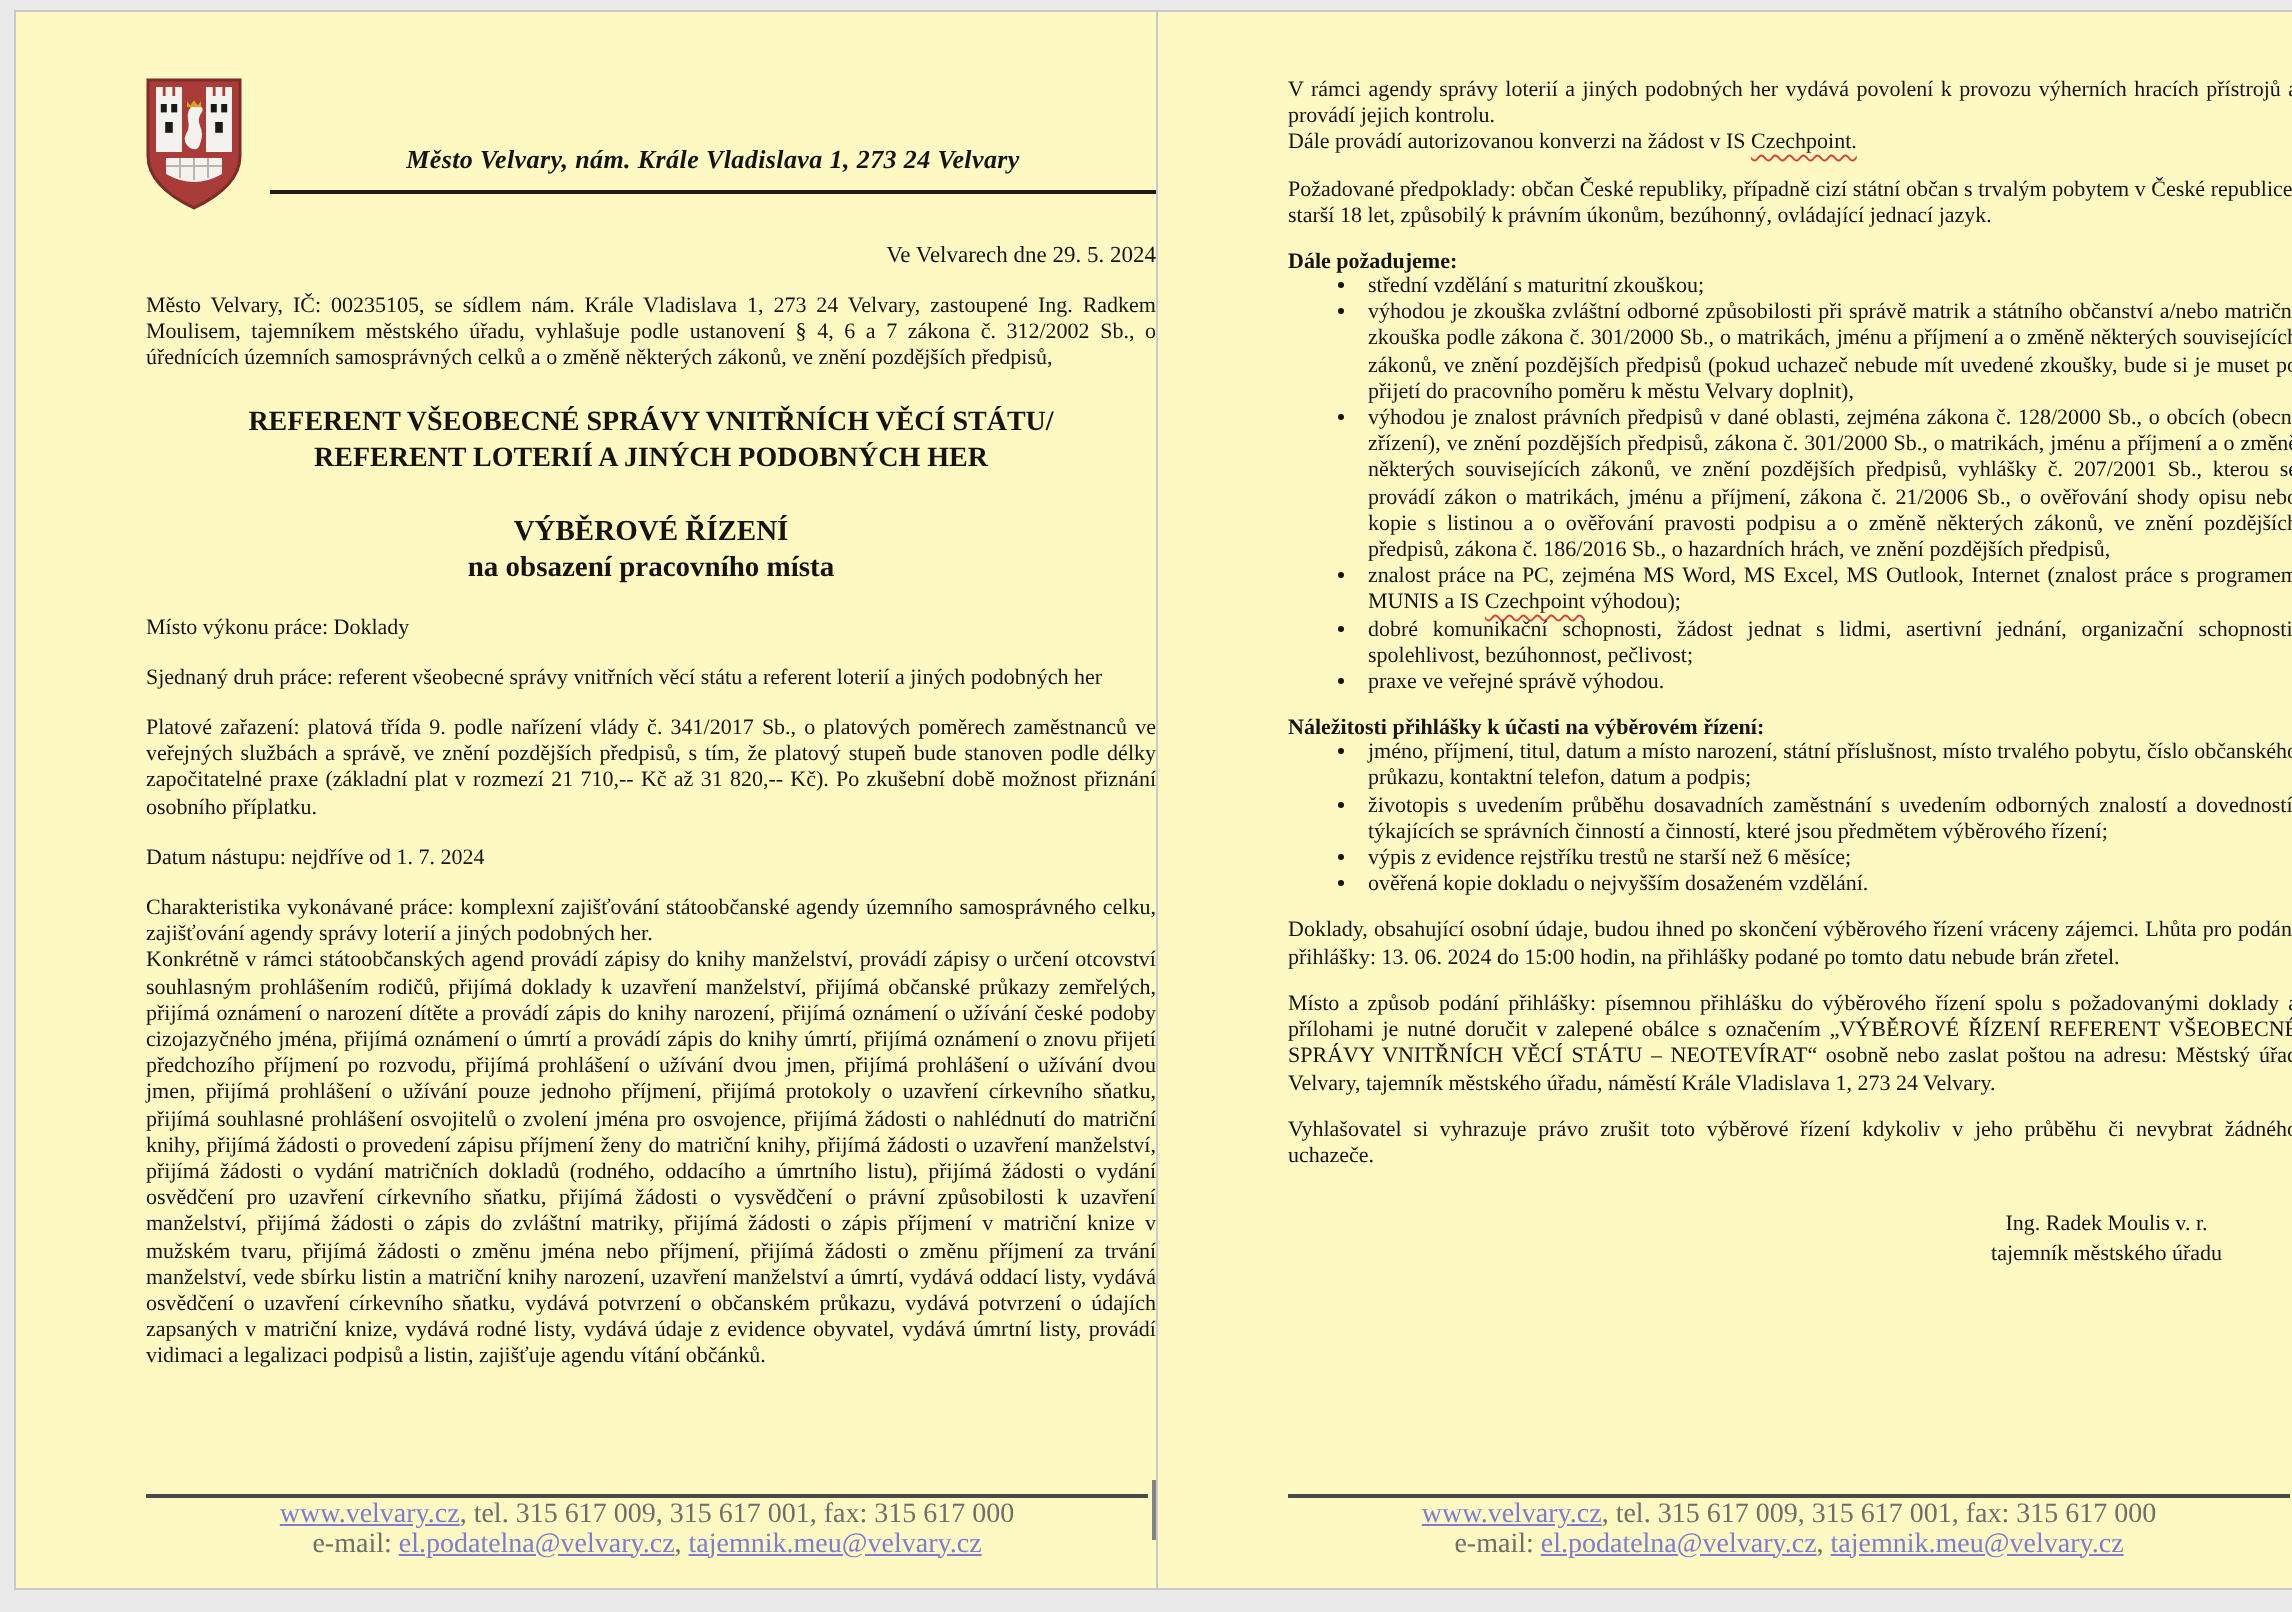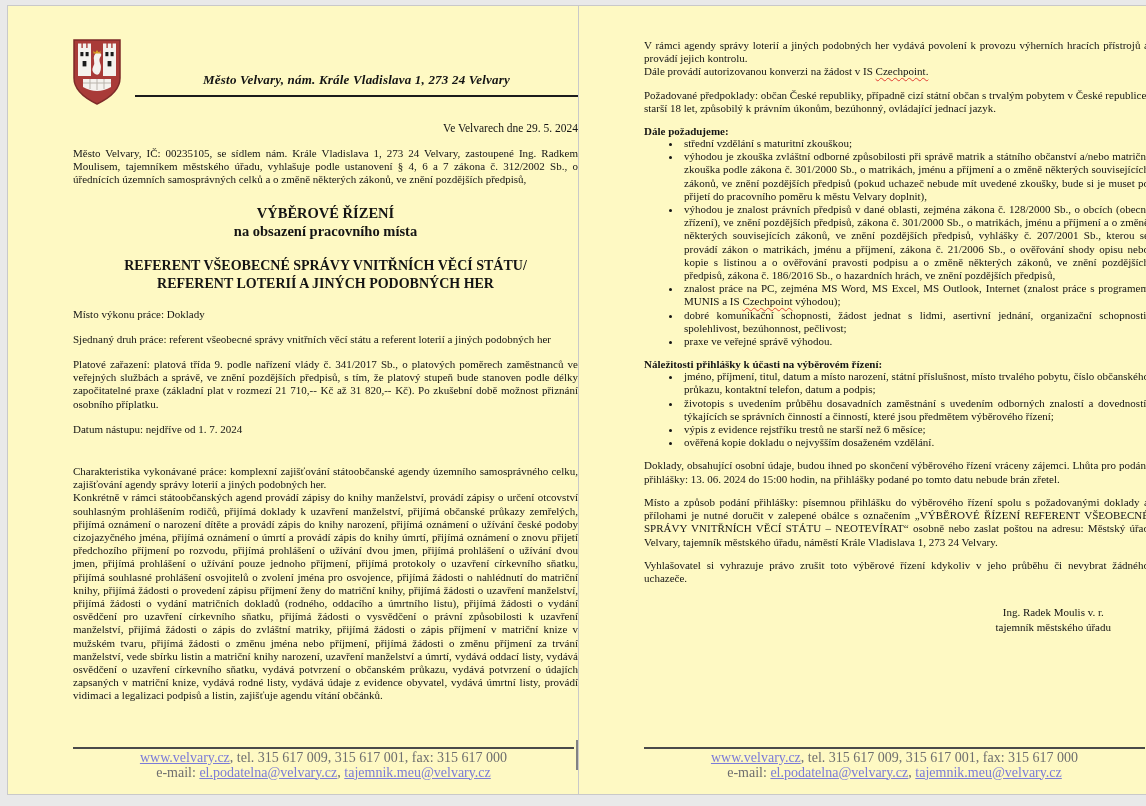--- a/index.html
+++ b/index.html
@@ -110,39 +110,39 @@
       </svg>
       <div class="header-title-wrap">
         <span class="header-title">Město Velvary, nám. Krále Vladislava 1, 273 24 Velvary</span>
       </div>
     </div>
 
     <div class="date-line">Ve Velvarech dne 29. 5. 2024</div>
 
     <p class="body-p" style="margin-top:13px">Město Velvary, IČ: 00235105, se sídlem nám. Krále Vladislava 1, 273 24 Velvary, zastoupené Ing. Radkem Moulisem, tajemníkem městského úřadu, vyhlašuje podle ustanovení § 4, 6 a 7 zákona č. 312/2002 Sb., o úřednících územních samosprávných celků a o změně některých zákonů, ve znění pozdějších předpisů,</p>
 
+    <div class="h-center position-block">
+      <div>REFERENT VŠEOBECNÉ SPRÁVY VNITŘNÍCH VĚCÍ STÁTU/</div>
+      <div>REFERENT LOTERIÍ A JINÝCH PODOBNÝCH HER</div>
+    </div>
+
     <div class="h-center title-block">
       <div>VÝBĚROVÉ ŘÍZENÍ</div>
       <div>na obsazení pracovního místa</div>
     </div>
 
-    <div class="h-center position-block">
-      <div>REFERENT VŠEOBECNÉ SPRÁVY VNITŘNÍCH VĚCÍ STÁTU/</div>
-      <div>REFERENT LOTERIÍ A JINÝCH PODOBNÝCH HER</div>
-    </div>
-
     <p class="body-p" style="margin-top:14px"><span class="b">Místo výkonu práce:</span><span> Doklady</span></p>
 
     <p class="body-p" style="margin-top:12px"><span class="b">Sjednaný druh práce:</span><span> referent všeobecné správy vnitřních věcí státu a referent loterií a jiných podobných her</span></p>
 
     <p class="body-p" style="margin-top:12px"><span class="b">Platové zařazení:</span><span> platová třída 9. podle nařízení vlády č. 341/2017 Sb., o platových poměrech zaměstnanců ve veřejných službách a správě, ve znění pozdějších předpisů, s tím, že platový stupeň bude stanoven podle délky započitatelné praxe (základní plat v rozmezí 21 710,-- Kč až 31 820,-- Kč). Po zkušební době možnost přiznání osobního příplatku.</span></p>
 
     <p class="body-p" style="margin-top:12px"><span class="b">Datum nástupu:</span><span> nejdříve od 1. 7. 2024</span></p>
 
-    <p class="body-p" style="margin-top:29px"><span class="b">Charakteristika vykonávané práce:</span><span> komplexní zajišťování státoobčanské agendy územního samosprávného celku, zajišťování agendy správy loterií a jiných podobných her.</span></p>
+    <p class="body-p" style="margin-top:12px"><span class="b">Charakteristika vykonávané práce:</span><span> komplexní zajišťování státoobčanské agendy územního samosprávného celku, zajišťování agendy správy loterií a jiných podobných her.</span></p>
 
     <p class="body-p tight">Konkrétně v rámci státoobčanských agend provádí zápisy do knihy manželství, provádí zápisy o určení otcovství souhlasným prohlášením rodičů, přijímá doklady k uzavření manželství, přijímá občanské průkazy zemřelých, přijímá oznámení o narození dítěte a provádí zápis do knihy narození, přijímá oznámení o užívání české podoby cizojazyčného jména, přijímá oznámení o úmrtí a provádí zápis do knihy úmrtí, přijímá oznámení o znovu přijetí předchozího příjmení po rozvodu, přijímá prohlášení o užívání dvou jmen, přijímá prohlášení o užívání dvou jmen, přijímá prohlášení o užívání pouze jednoho příjmení, přijímá protokoly o uzavření církevního sňatku, přijímá souhlasné prohlášení osvojitelů o zvolení jména pro osvojence, přijímá žádosti o nahlédnutí do matriční knihy, přijímá žádosti o provedení zápisu příjmení ženy do matriční knihy, přijímá žádosti o uzavření manželství, přijímá žádosti o vydání matričních dokladů (rodného, oddacího a úmrtního listu), přijímá žádosti o vydání osvědčení pro uzavření církevního sňatku, přijímá žádosti o vysvědčení o právní způsobilosti k uzavření manželství, přijímá žádosti o zápis do zvláštní matriky, přijímá žádosti o zápis příjmení v matriční knize v mužském tvaru, přijímá žádosti o změnu jména nebo příjmení, přijímá žádosti o změnu příjmení za trvání manželství, vede sbírku listin a matriční knihy narození, uzavření manželství a úmrtí, vydává oddací listy, vydává osvědčení o uzavření církevního sňatku, vydává potvrzení o občanském průkazu, vydává potvrzení o údajích zapsaných v matriční knize, vydává rodné listy, vydává údaje z evidence obyvatel, vydává úmrtní listy, provádí vidimaci a legalizaci podpisů a listin, zajišťuje agendu vítání občánků.</p>
 
   </div>
 
   <div class="footer">
     <div class="footer-rule"></div>
     <div class="page-box">1</div>
     <div class="footer-lines">
       <div><a class="flink">www.velvary.cz</a><span>, tel. 315 617 009, 315 617 001, fax: 315 617 000</span></div>

